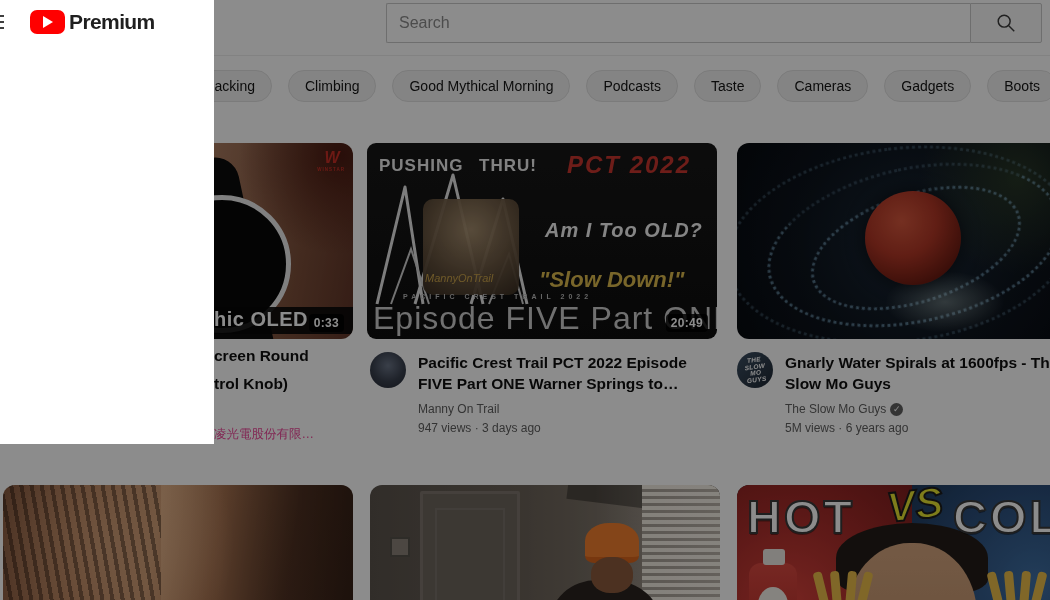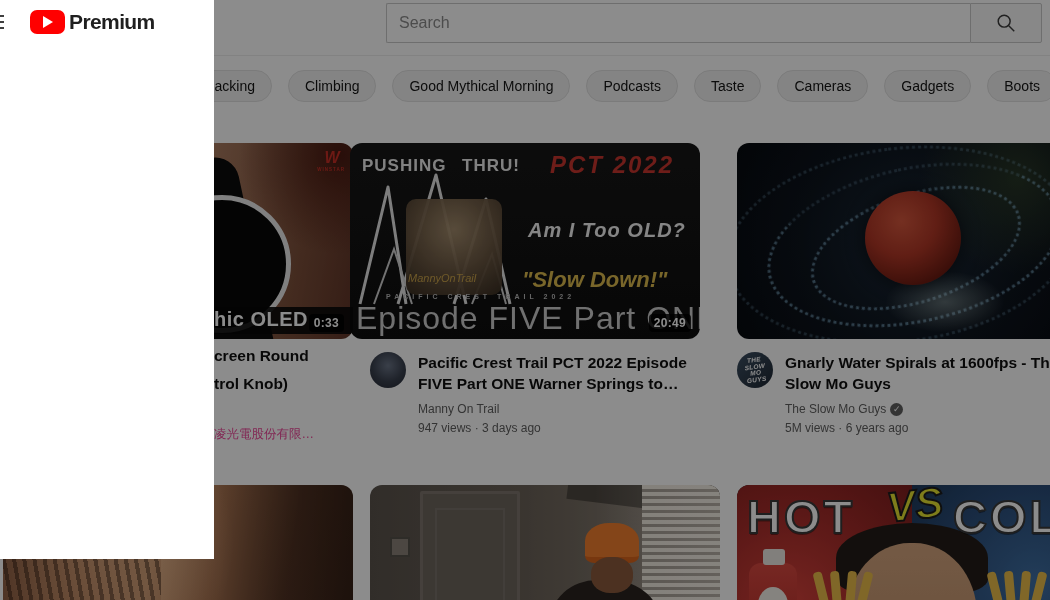--- a/index.html
+++ b/index.html
@@ -33,21 +33,21 @@
   .chip-first{width:106px;justify-content:flex-end;}
 
   
   .thumb{position:absolute;width:350px;height:196px;border-radius:12px;overflow:hidden;cursor:pointer;}
   #t1{left:3px;top:143px;
     background:
       radial-gradient(circle at 96% 6%, rgba(70,22,14,0.9) 0%, rgba(70,22,14,0) 26%),
       radial-gradient(ellipse at 50% 104%, rgba(235,205,180,0.85) 0%, rgba(235,205,180,0) 30%),
       linear-gradient(100deg,#d9b49a 0%,#c59a7d 30%,#a87a5f 55%,#7c4f3a 82%,#5f3427 100%);
   }
-  #t2{left:350px;top:143px;background:linear-gradient(180deg,#171717 0%,#121212 60%,#0e0e0e 100%);}
+  #t2{left:367px;top:143px;background:linear-gradient(180deg,#171717 0%,#121212 60%,#0e0e0e 100%);border-radius:9px;}
   #t3{left:737px;top:143px;
     background:
       radial-gradient(circle at 80% 18%, rgba(46,62,42,0.8) 0%, rgba(46,62,42,0) 30%),
       radial-gradient(circle at 50% 50%, #1c2a38 0%, #0d141d 55%, #070a0f 100%);
   }
   #t4{left:3px;top:485px;
     background:
       radial-gradient(circle at 30% 30%, rgba(242,196,156,0.55) 0%, rgba(242,196,156,0) 45%),
       linear-gradient(100deg,#7c523c 0%,#b9835f 22%,#d9a87f 42%,#a5714f 58%,#5f3c2a 78%,#432a1e 100%);
   }
@@ -145,21 +145,21 @@
   .channel{margin-top:9px;font-size:12px;color:#5f5f5f;line-height:13px;display:flex;align-items:center;gap:4px;cursor:pointer;white-space:nowrap;}
   .check{width:13px;height:13px;border-radius:50%;background:#606060;color:#fff;font-size:9px;display:flex;align-items:center;justify-content:center;flex:none;}
   .meta{margin-top:6px;font-size:12px;color:#5f5f5f;line-height:13px;white-space:nowrap;}
   
   .c1-line{position:absolute;left:214px;font-size:15.5px;font-weight:700;color:#101010;white-space:nowrap;z-index:1;cursor:pointer;}
   .c1-l1{top:347px;} .c1-l2{top:375px;}
   .c1-channel{position:absolute;left:214px;top:426px;font-size:12.5px;color:#ec4899;white-space:nowrap;z-index:1;cursor:pointer;}
 
   
   .scrim{position:absolute;inset:0;background:rgba(0,0,0,0.45);z-index:50;cursor:pointer;}
-  .drawer{position:absolute;left:0;top:0;width:214px;height:559px;background:#ffffff;z-index:100;text-align:center;}
+  .drawer{position:absolute;left:0;top:0;width:214px;height:444px;background:#ffffff;z-index:100;text-align:center;}
   .hamburger{position:absolute;left:-14px;top:15px;width:18px;cursor:pointer;}
   .hamburger i{display:block;width:18px;height:2px;background:#3f3f3f;margin:0 0 4px;}
   .yt-logo{position:absolute;left:30px;top:10px;display:flex;align-items:center;gap:4px;cursor:pointer;}
   .yt-play{width:35px;height:24px;background:#ff0000;border-radius:7px;position:relative;}
   .yt-play::after{content:"";position:absolute;left:13px;top:6px;border-left:10px solid #fff;border-top:6px solid transparent;border-bottom:6px solid transparent;}
   .yt-wordmark{font-size:21px;font-weight:700;color:#1f1f1f;letter-spacing:-0.6px;}
 </style>
 </head>
 <body>
 

